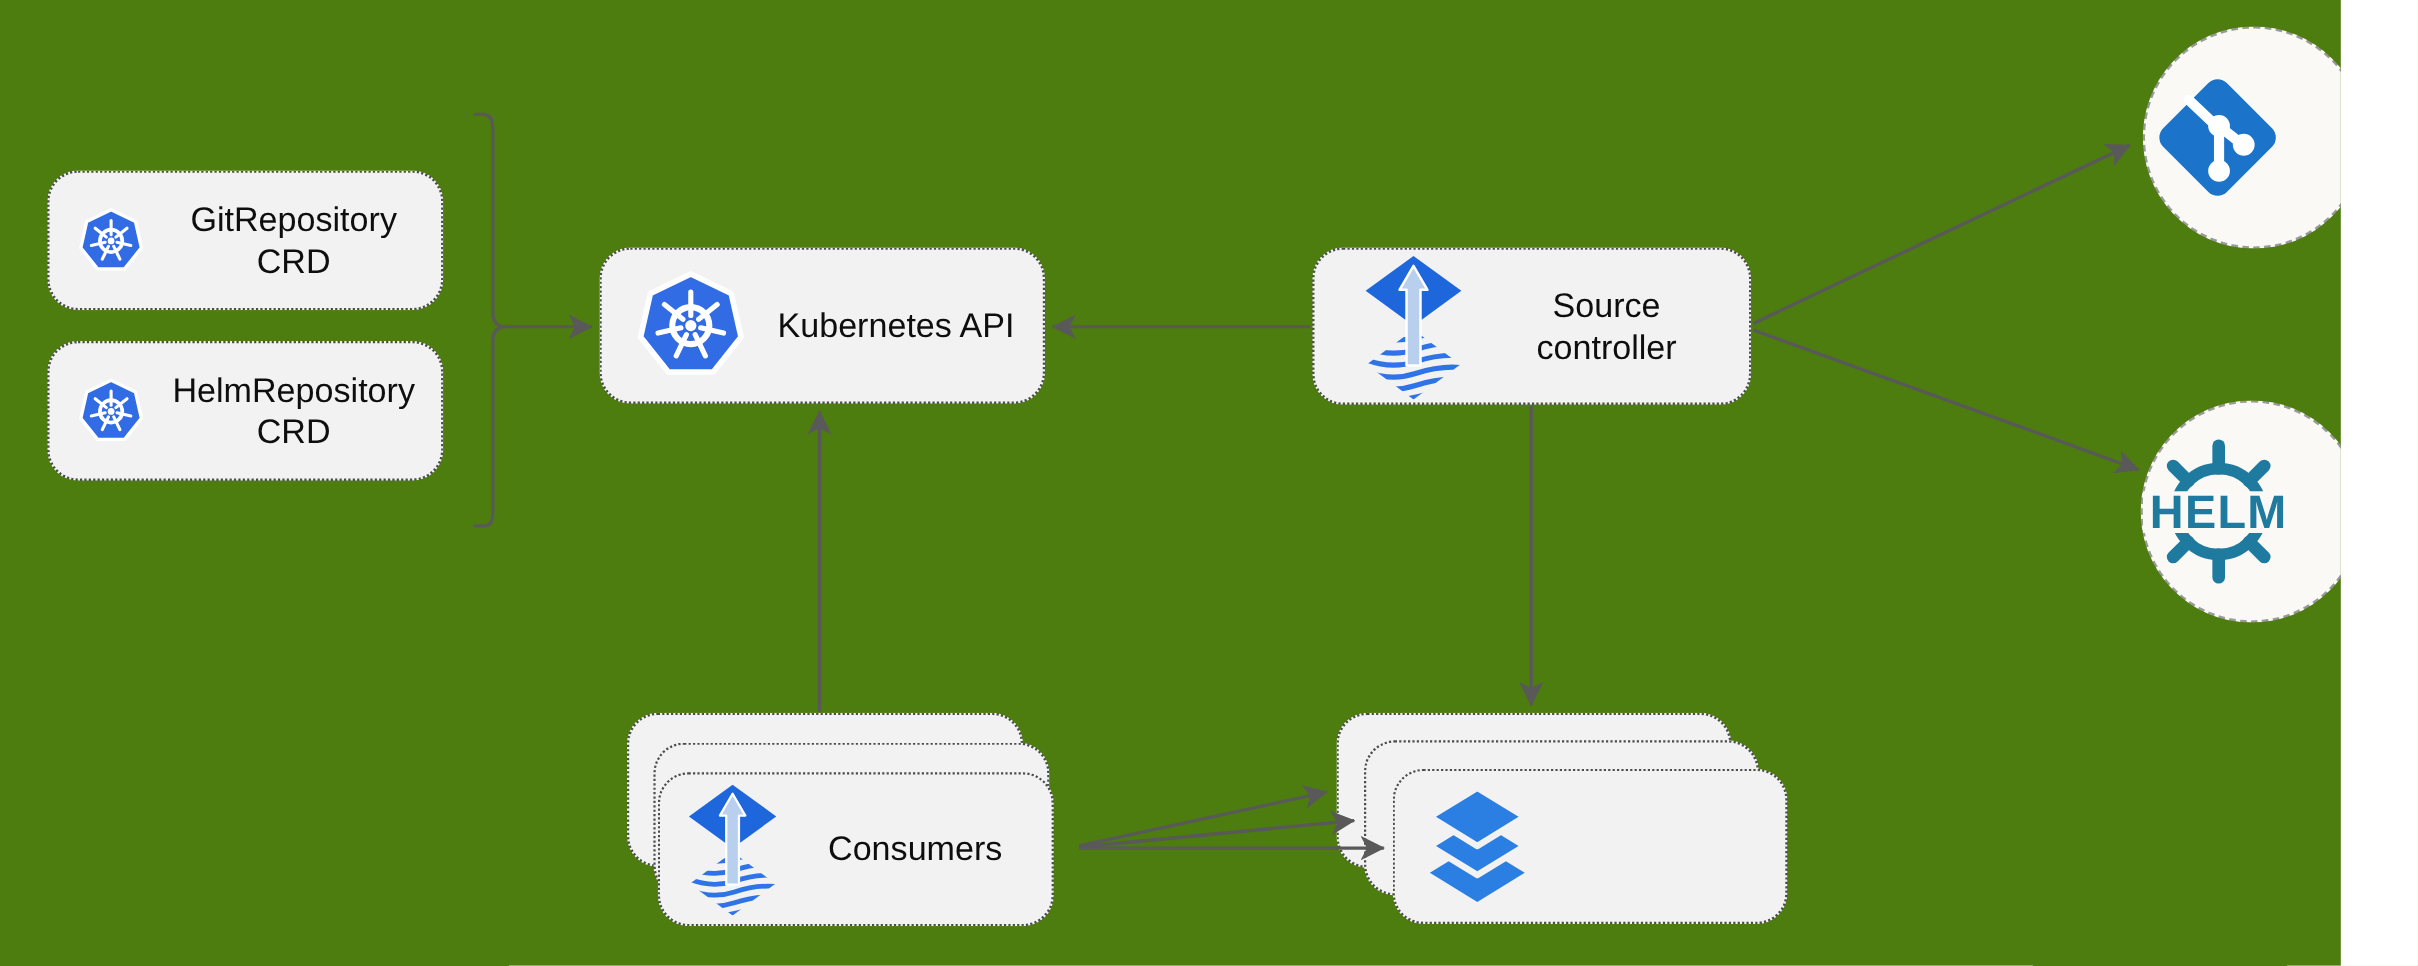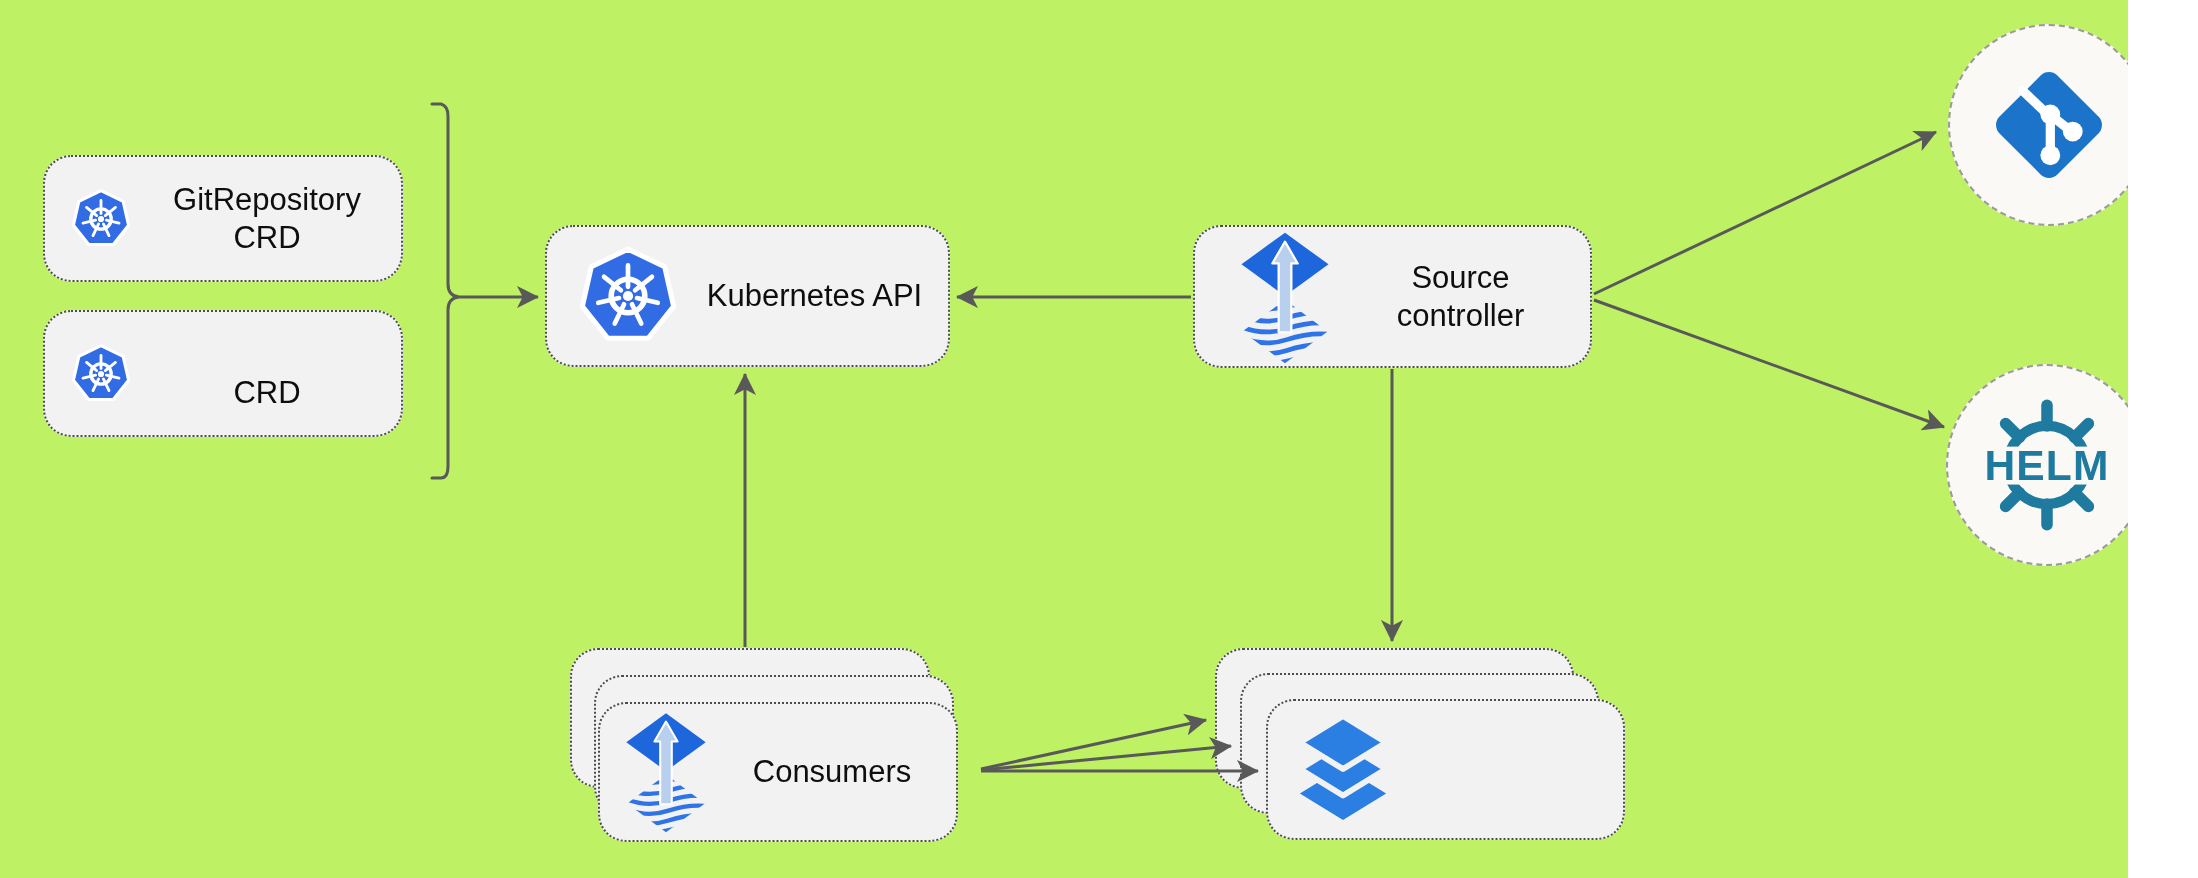--- a/index.html
+++ b/index.html
@@ -12,37 +12,37 @@
     --k8s-blue:#326ce5;
     --flux-blue:#1e66dc;
     --flux-wave-blue:#2e74e8;
     --flux-arrow-light:#b9cfee;
     --git-blue:#1b74c9;
     --helm-teal:#1e7a9e;
     --layers-blue:#2b7ee2;
   }
   html,body{margin:0;padding:0;background:#ffffff;}
   .canvas{
-    position:relative;width:2128px;height:878px;background:#bef264;overflow:hidden;
+    position:relative;width:2128px;height:878px;background:#4d7c0f;overflow:hidden;
     font-family:"Liberation Sans","DejaVu Sans",sans-serif;color:var(--text-color);
   }
   .node{
     position:absolute;background:var(--node-fill);
     border:2.5px dotted var(--node-border);border-radius:28px;
     box-sizing:border-box;display:flex;align-items:center;
   }
   .node .label{
     flex:1;text-align:center;font-size:31px;line-height:38px;
     color:var(--text-color);white-space:nowrap;
   }
   .node .icon-wrap{flex:0 0 auto;display:flex;align-items:center;justify-content:center;}
   .endpoint-circle{
     position:absolute;width:202px;height:202px;border-radius:50%;
     background:var(--circle-fill);border:2.5px dashed var(--circle-border);
-    box-sizing:border-box;display:flex;align-items:center;justify-content:center;
+    box-sizing:border-box;display:flex;align-items:center;
   }
   .overlay{position:absolute;left:0;top:0;width:2198px;height:878px;z-index:6;pointer-events:none;}
   .connector{stroke:var(--arrow-gray);stroke-width:3;fill:none;}
   
   .k8s-hept{fill:var(--k8s-blue);stroke:#ffffff;stroke-width:5;stroke-linejoin:round;}
   .k8s-wheel{stroke:#ffffff;fill:none;}
   .k8s-hub{fill:#ffffff;}
   .flux-diamond{fill:var(--flux-blue);}
   .flux-wave{stroke:var(--flux-wave-blue);stroke-width:5.2;fill:none;stroke-linecap:round;}
   .flux-arrow{fill:var(--flux-arrow-light);stroke:#ffffff;stroke-width:2.5;stroke-linejoin:round;}
@@ -94,21 +94,21 @@
           <line x1="57" y1="46.4" x2="73.5" y2="33.2"></line>
           <line x1="58.8" y1="54" x2="79.2" y2="58.7"></line>
           <line x1="53.9" y1="60.1" x2="63" y2="79"></line>
           <line x1="46.1" y1="60.1" x2="37" y2="79"></line>
           <line x1="41.2" y1="54" x2="20.8" y2="58.7"></line>
           <line x1="43" y1="46.4" x2="26.5" y2="33.2"></line>
         </g>
       </svg>
     </span>
     <span class="label">
-      <br>
+      <span>HelmRepository</span><br>
       <span>CRD</span>
     </span>
   </div>
 
   <div class="node" style="left:545px;top:225px;width:405px;height:142px;">
     <span class="icon-wrap" style="margin-left:28px;">
       <svg width="106" height="106" viewBox="0 0 100 104">
         <polygon class="k8s-hept" points="50,6 86,23.3 94.8,62.2 70,93.4 30,93.4 5.2,62.2 14,23.3"></polygon>
         <circle class="k8s-wheel" cx="50" cy="52" r="16.5" stroke-width="5.5"></circle>
         <circle class="k8s-hub" cx="50" cy="52" r="5"></circle>

